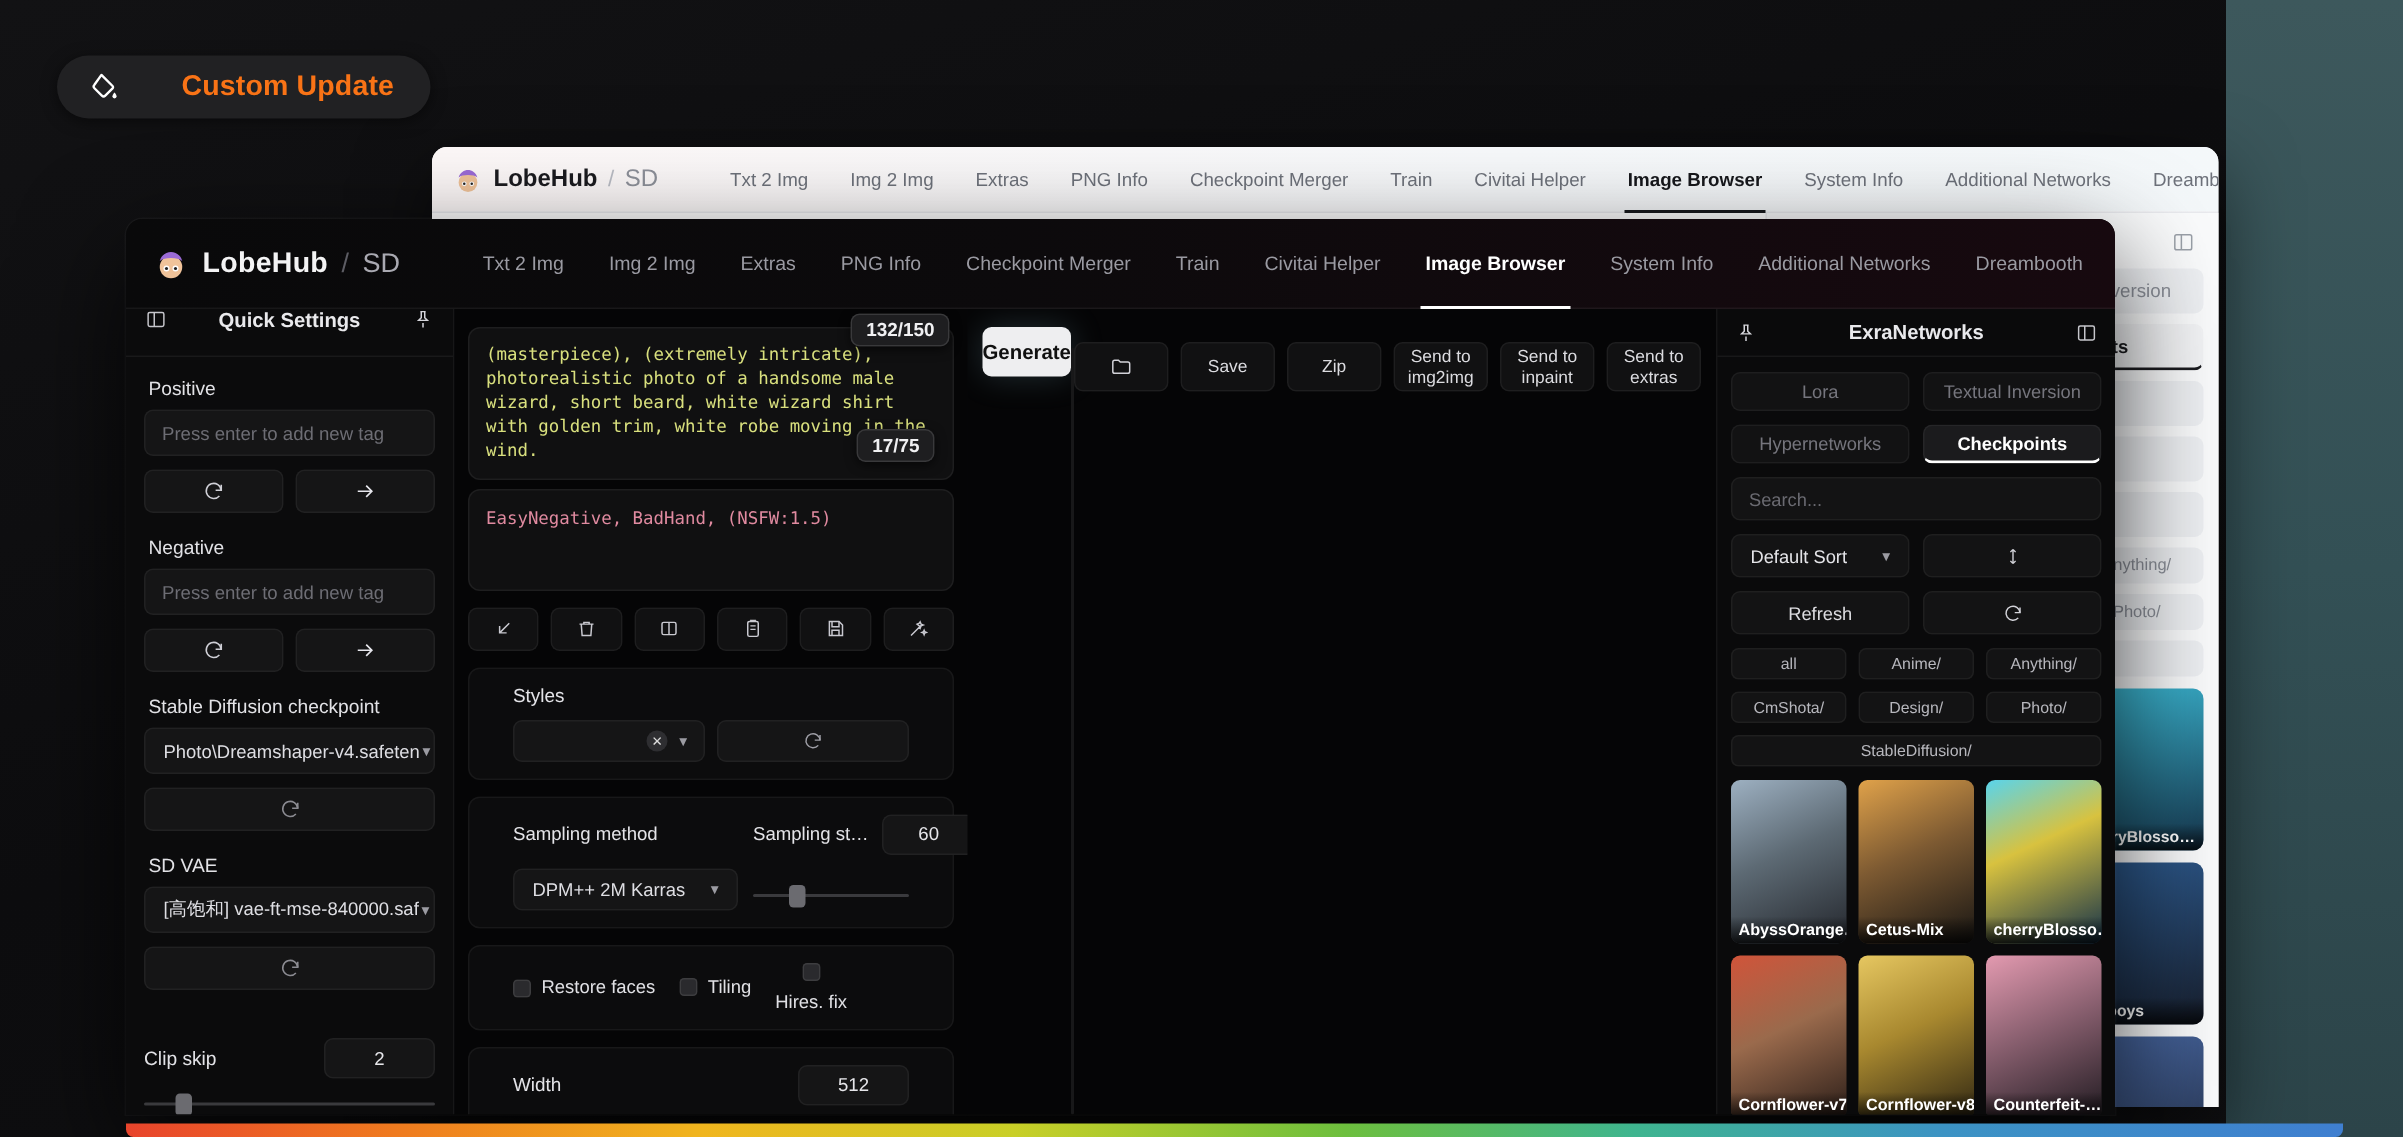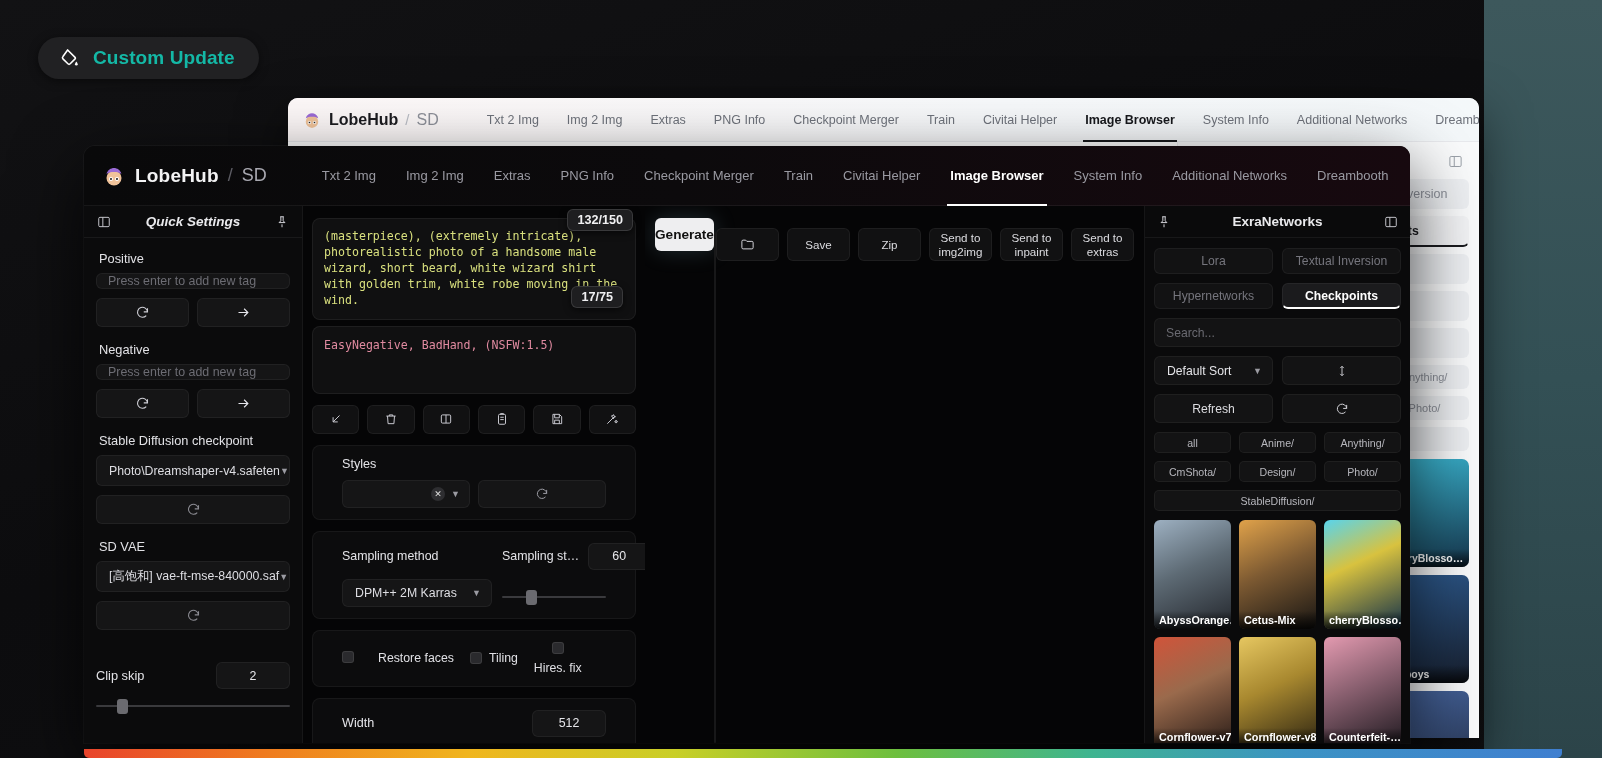--- a/index.html
+++ b/index.html
@@ -20,21 +20,21 @@
   }
 
   
   .pill {
     position:absolute; left:38px; top:37px;
     display:flex; align-items:center; gap:13px;
     height:42px; padding:0 24px 0 20px;
     background:#212123; border-radius:21px;
     box-shadow:0 2px 10px rgba(0,0,0,.5);
   }
-  .pill-label { color:#14b8a6; font-size:19px; font-weight:700; letter-spacing:.1px;}
+  .pill-label { color:#f97316; font-size:19px; font-weight:700; letter-spacing:.1px;margin-left:28px;}
   .pill svg { display:block; }
 
   
   .win-back {
     position:absolute; left:288px; top:98px; width:1191px; height:640px;
     background:#fbfbfd; border-radius:10px 10px 0 0;
     box-shadow: 0 18px 50px rgba(0,0,0,.55);
     overflow:hidden;
   }
   .back-nav {
@@ -103,29 +103,29 @@
     content:""; position:absolute; left:12px; right:12px; bottom:0; height:2px; background:#fff;
   }
   .fore-body{ flex:1; display:flex; min-height:0; }
 
   
   .qs{
     width:219px; background:#0b0b0c; border-right:1px solid rgba(255,255,255,.05);
     display:flex; flex-direction:column; min-height:0;
   }
   .qs-head{
-    height:32px; display:flex; align-items:center; justify-content:space-between;
-    padding:0 13px; border-bottom:1px solid rgba(255,255,255,.06);font-style:italic;
+    height:32px; display:flex; justify-content:space-between;
+    padding:0 13px; border-bottom:1px solid rgba(255,255,255,.06);
   }
   .qs-title{ color:#e9e9ec; font-size:13.5px; font-weight:700; }
   .qs-body{ padding:13px 12px 0; overflow:hidden; flex:1;}
   .qs-label{ color:#e2e2e6; font-size:12.8px; margin:0 0 7px 3px;}
   .qs-label.tight{ margin-top:15px; }
   .inp{
-    height:16px; background:#151516; border:1px solid rgba(255,255,255,.055);
+    height:31px; background:#151516; border:1px solid rgba(255,255,255,.055);
     border-radius:6px; display:flex; align-items:center; padding:0 11px;
     color:#6d6d74; font-size:12.4px;
   }
   .row2{ display:grid; grid-template-columns:1fr 1fr; gap:8px; margin-top:9px; }
   .btnbox{
     height:29px; background:#151516; border:1px solid rgba(255,255,255,.055);
     border-radius:6px; display:flex; align-items:center; justify-content:center;
   }
   .btnbox.wide{ width:100%; margin-top:9px; }
   .sel{
@@ -570,21 +570,21 @@
               <div class="slider">
                 <div class="track"></div>
                 <div class="knob" style="left:23%"></div>
               </div>
             </div>
           </div>
         </div>
 
         <div class="card">
           <div class="checkrow">
-            <div style="display:flex;align-items:flex-start;gap:24px;">
+            <div style="display:flex;align-items:flex-end;gap:7px;">
               <span class="chk"></span>
               <span class="chklab">Restore faces</span>
             </div>
             <div style="display:flex;align-items:center;gap:7px;">
               <span class="chk"></span>
               <span class="chklab">Tiling</span>
             </div>
             <div style="display:flex;align-items:center;gap:7px;flex-direction:column;">
               <span class="chk"></span>
               <span class="chklab">Hires. fix</span>

